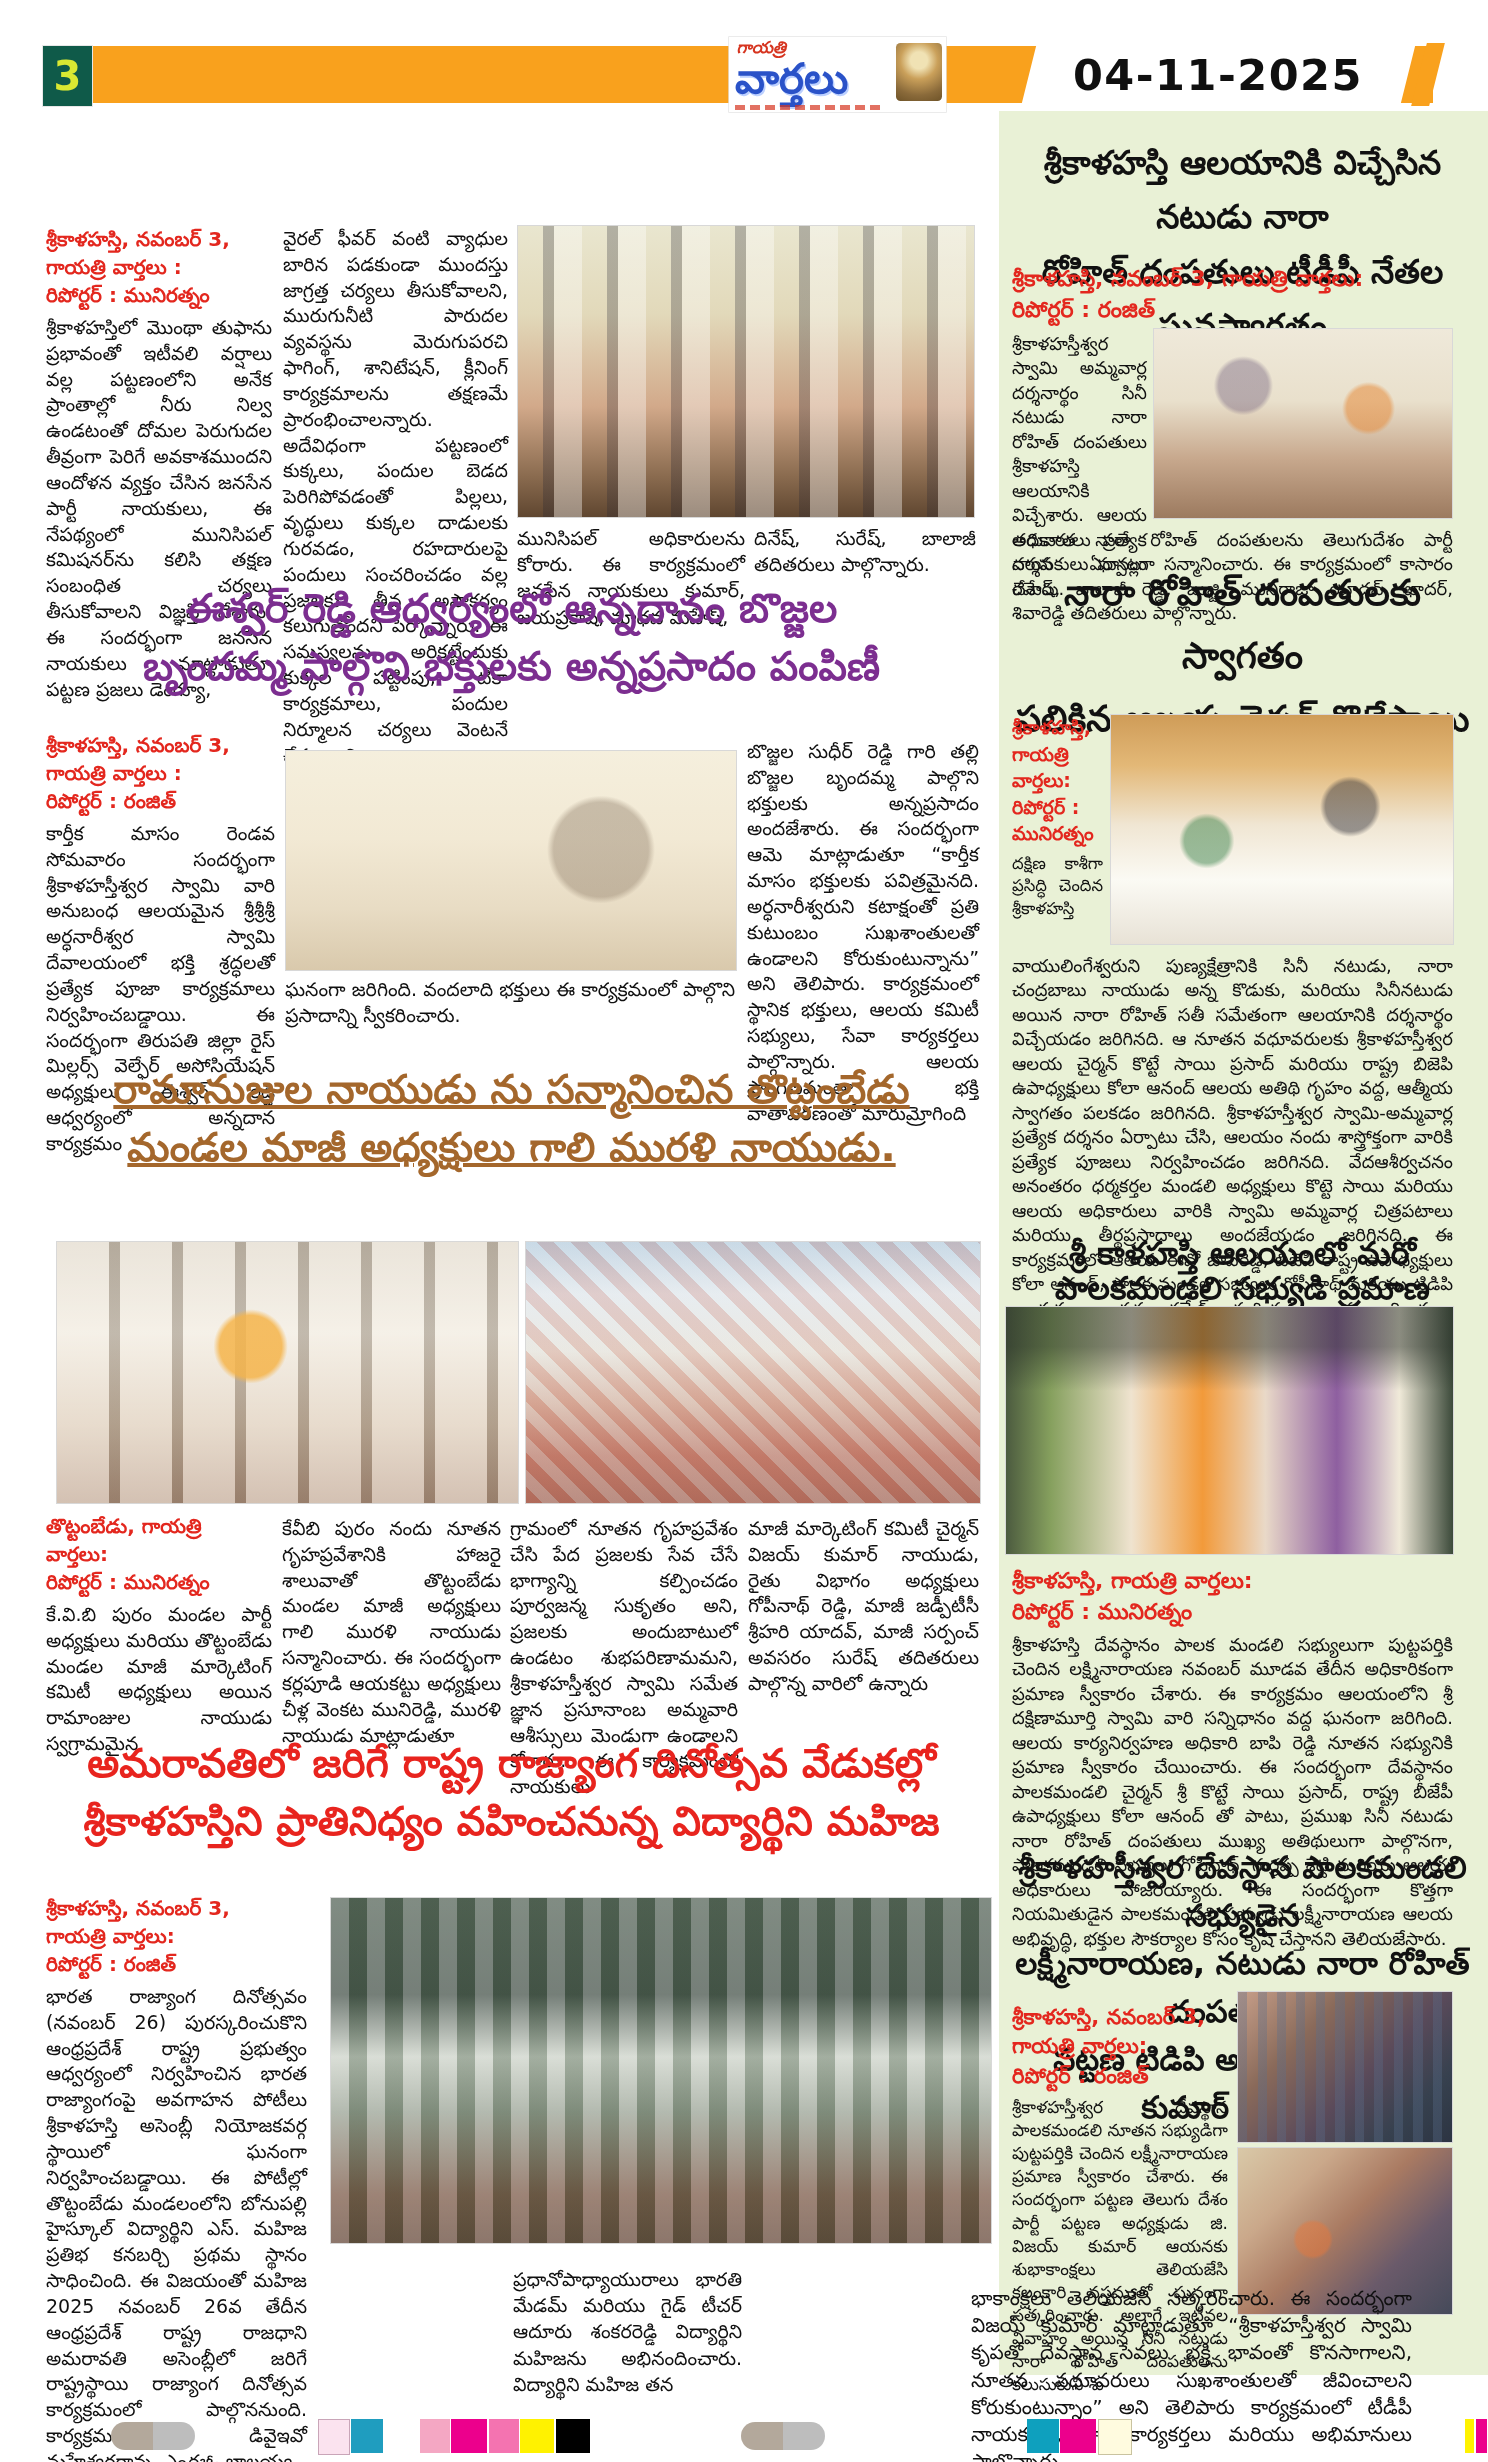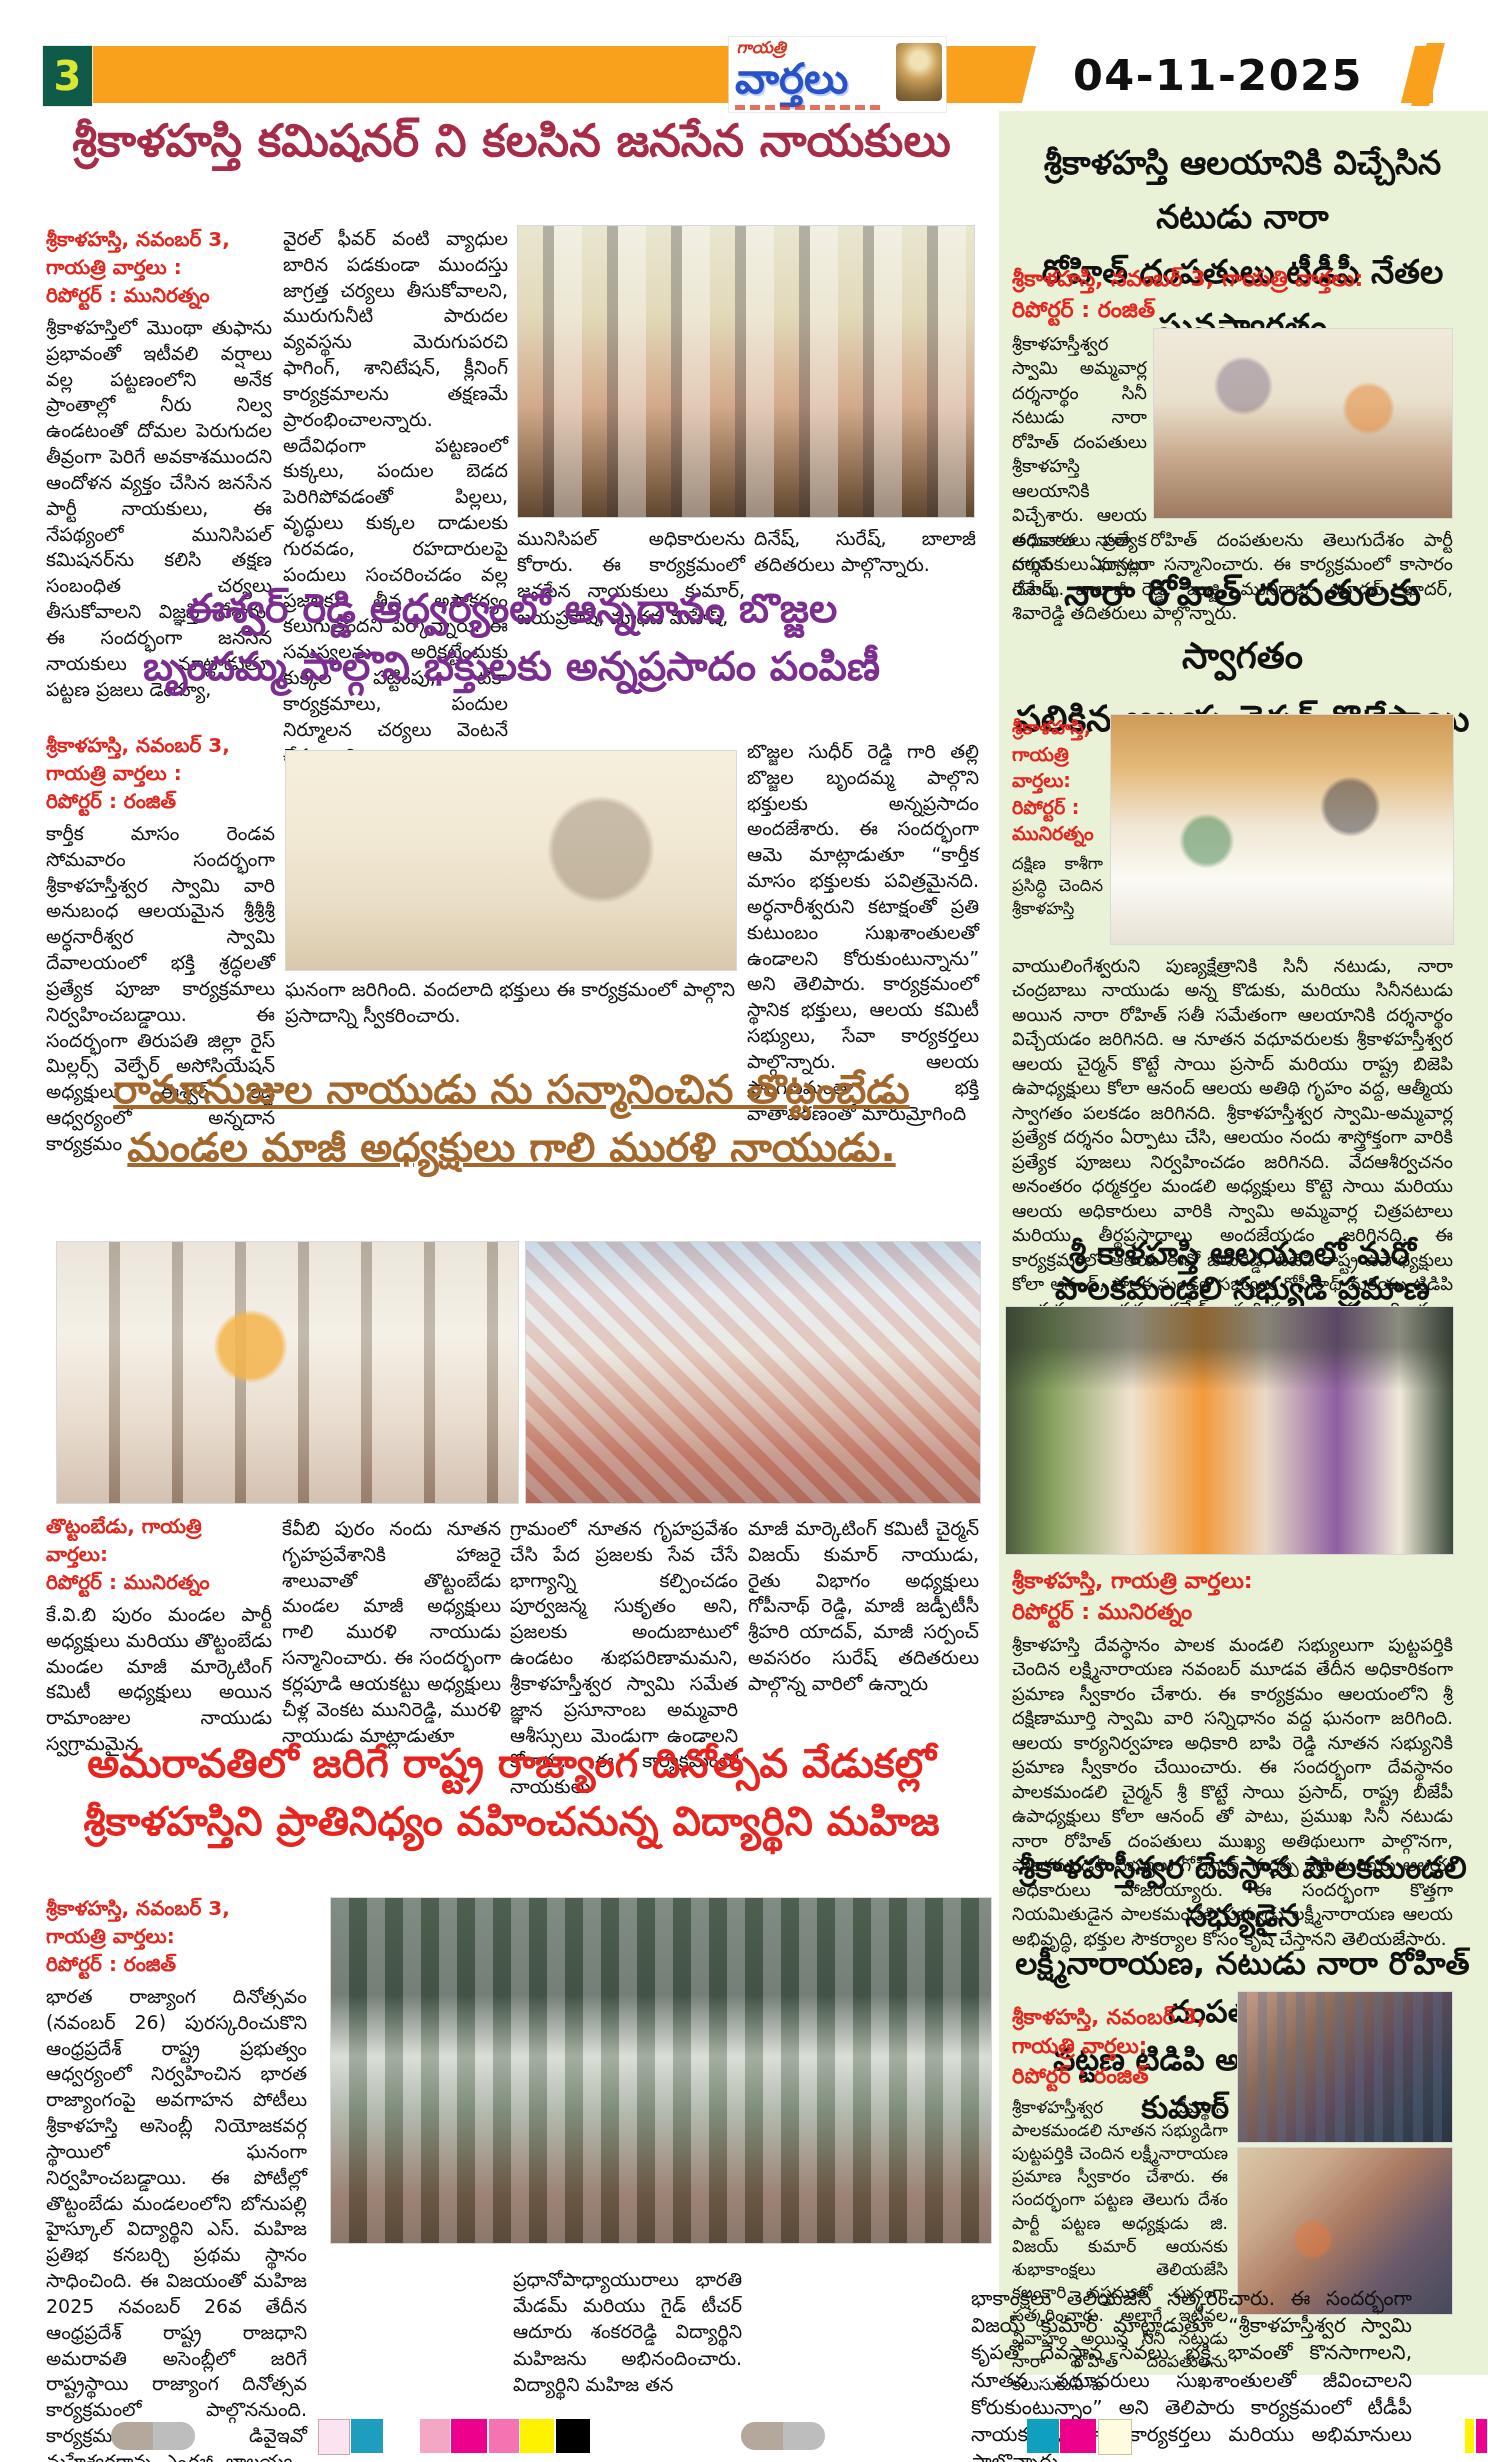--- a/index.html
+++ b/index.html
@@ -88,21 +88,20 @@
     <div class="abs masthead-script" style="left:7.5px;top:3px;">గాయత్రి</div>
     <div class="abs masthead-title" style="left:6px;top:19.5px;">వార్తలు</div>
     <div class="abs goddess" style="right:4.5px;top:6px;width:46px;height:58px;"></div>
     <div class="abs masthead-tagline" style="left:6px;bottom:2.2px;width:150px;"></div>
   </div>
   <div class="abs date-panel" style="left:1029px;top:43px;width:379px;height:63px;">
     <span class="date-text">04-11-2025</span>
   </div>
   <div class="abs orange-skew" style="left:1419px;top:43px;width:18px;height:63px;"></div>
 
-  <div class="abs headline h-maroon" style="left:41px;top:116px;width:941px;">శ్రీకాళహస్తి కమిషనర్ ని కలసిన జనసేన నాయకులు</div>
 
   <div class="abs" style="left:46px;top:225px;width:226px;">
     <div class="dateline">శ్రీకాళహస్తి, నవంబర్ 3,
 గాయత్రి వార్తలు :
 రిపోర్టర్ : మునిరత్నం</div>
     <div class="body-text">శ్రీకాళహస్తిలో మొంథా తుఫాను ప్రభావంతో ఇటీవలి వర్షాలు వల్ల పట్టణంలోని అనేక ప్రాంతాల్లో నీరు నిల్వ ఉండటంతో దోమల పెరుగుదల తీవ్రంగా పెరిగే అవకాశముందని ఆందోళన వ్యక్తం చేసిన జనసేన పార్టీ నాయకులు, ఈ నేపథ్యంలో మునిసిపల్ కమిషనర్‌ను కలిసి తక్షణ సంబంధిత చర్యలు తీసుకోవాలని విజ్ఞప్తి చేశారు. ఈ సందర్భంగా జనసేన నాయకులు మాట్లాడుతూ పట్టణ ప్రజలు డెంగ్యూ,</div>
   </div>
   <div class="abs body-text" style="left:283px;top:226px;width:225px;">వైరల్ ఫీవర్ వంటి వ్యాధుల బారిన పడకుండా ముందస్తు జాగ్రత్త చర్యలు తీసుకోవాలని, మురుగునీటి పారుదల వ్యవస్థను మెరుగుపరచి ఫాగింగ్, శానిటేషన్, క్లీనింగ్ కార్యక్రమాలను తక్షణమే ప్రారంభించాలన్నారు. అదేవిధంగా పట్టణంలో కుక్కలు, పందుల బెడద పెరిగిపోవడంతో పిల్లలు, వృద్ధులు కుక్కల దాడులకు గురవడం, రహదారులపై పందులు సంచరించడం వల్ల ప్రజలకు తీవ్ర అసౌకర్యం కలుగుతోందని పేర్కొన్నారు. ఈ సమస్యలను అరికట్టేందుకు కుక్కల పట్టింపు, టీకా కార్యక్రమాలు, పందుల నిర్మూలన చర్యలు వెంటనే చేపట్టాలని</div>
 
   <div class="abs photo" style="left:517px;top:225px;width:456px;height:291px;

